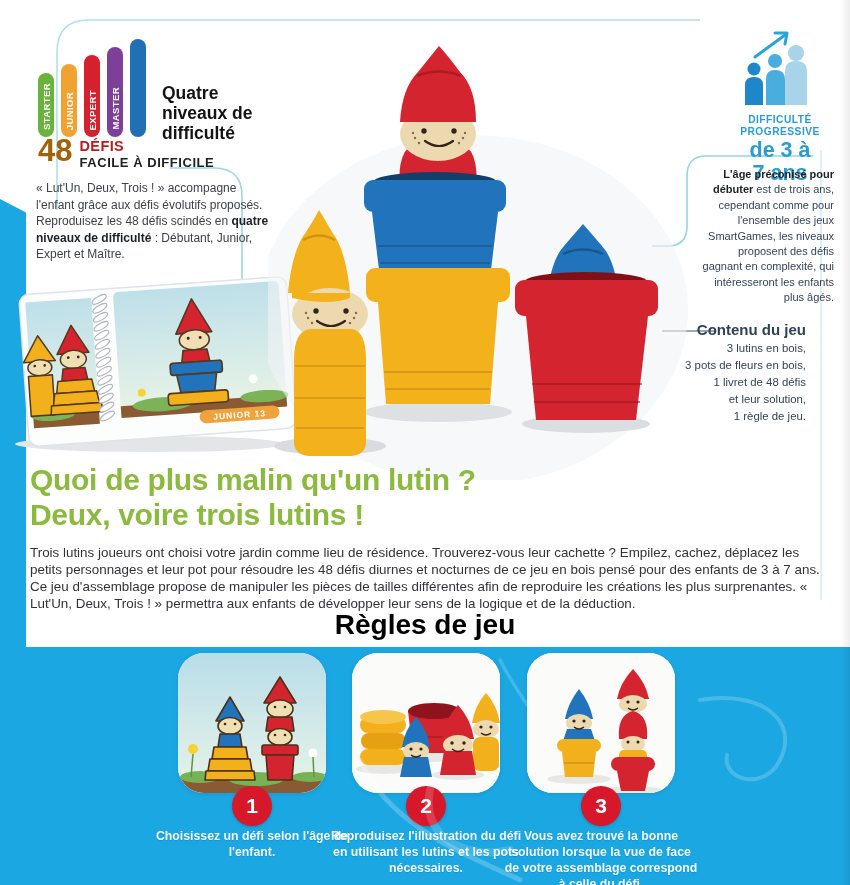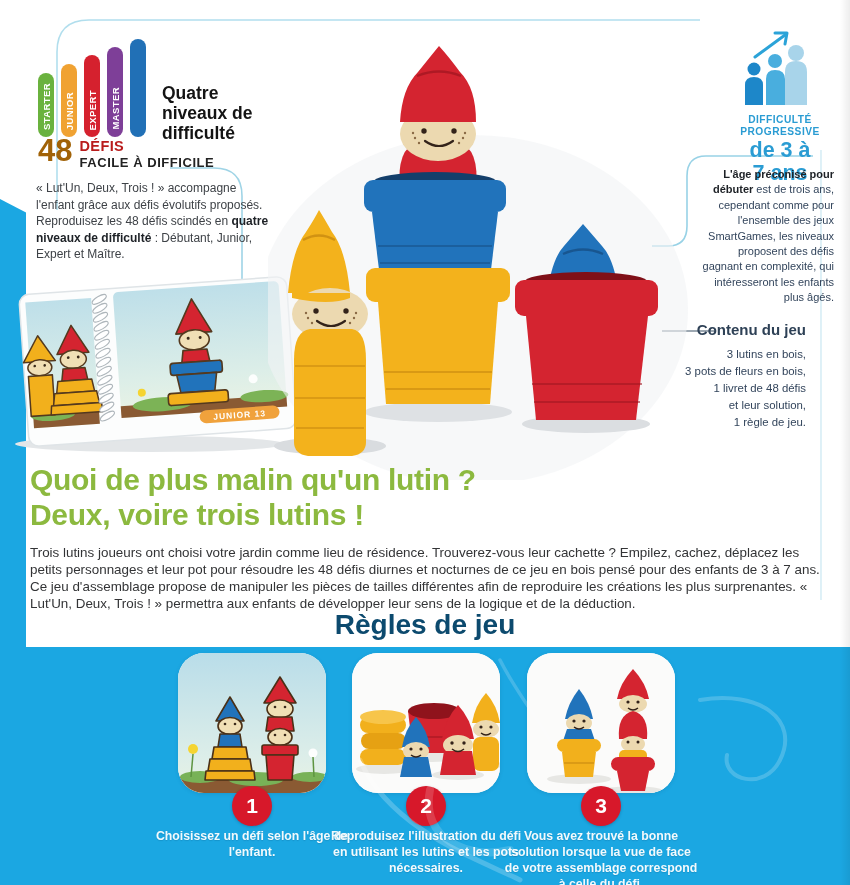--- a/index.html
+++ b/index.html
@@ -34,21 +34,21 @@
 
   
   .age-label{position:absolute;left:708px;top:114px;width:144px;text-align:center;
     font-size:10.2px;font-weight:700;color:#2a9cd3;letter-spacing:.5px;line-height:1.22;}
   .age-range{position:absolute;left:708px;top:139px;width:144px;text-align:center;
     font-size:21.5px;font-weight:700;color:#2a9cd3;line-height:1.05;}
   .age-note{position:absolute;right:16px;top:167px;width:134px;text-align:right;
     font-size:11px;line-height:1.4;color:#33455c;margin:0;}
   .contents{position:absolute;right:44px;top:321px;width:170px;text-align:right;}
   .contents-title{font-size:15px;font-weight:700;color:#2e4156;}
-  .contents-items{font-size:11.4px;line-height:1.5;color:#33455c;margin-top:8px;}
+  .contents-items{font-size:11.4px;line-height:1.5;color:#33455c;margin-top:2px;}
 
   
   .headline{position:absolute;left:30px;top:462px;margin:0;font-size:30px;line-height:1.17;
     font-weight:700;color:#8cb93f;letter-spacing:-.3px;}
   .description{position:absolute;left:30px;top:544px;width:796px;margin:0;
     font-size:13.4px;line-height:1.27;color:#333436;}
   .rules-title{position:absolute;left:0;top:609px;width:850px;margin:0;text-align:center;
     font-size:28px;font-weight:700;color:#29abe2;}
 
   
@@ -276,21 +276,21 @@
     </g>
   </svg>
 
   <h1 class="headline" style="color: rgb(140, 185, 63);">
     <span style="display:block">Quoi de plus malin qu'un lutin ?</span>
     <span style="display:block">Deux, voire trois lutins !</span>
   </h1>
 
   <p class="description">Trois lutins joueurs ont choisi votre jardin comme lieu de résidence. Trouverez-vous leur cachette ? Empilez, cachez, déplacez les petits personnages et leur pot pour résoudre les 48 défis diurnes et nocturnes de ce jeu en bois pensé pour des enfants de 3 à 7 ans. Ce jeu d'assemblage propose de manipuler les pièces de tailles différentes afin de reproduire les créations les plus surprenantes. « Lut'Un, Deux, Trois ! » permettra aux enfants de développer leur sens de la logique et de la déduction.</p>
 
-  <h2 class="rules-title" style="color: #0c4a6e;">Règles de jeu</h2>
+  <h2 class="rules-title" style="color: #000000;">Règles de jeu</h2>
 
   <div class="step-card card-1">
     <svg width="148" height="140" viewBox="0 0 148 140">
       <defs>
           <linearGradient id="sky1" x1="0" y1="0" x2="0" y2="1">
         <stop offset="0" stop-color="#b9dde9"></stop>
             <stop offset=".75" stop-color="#ddeee9"></stop>
             <stop offset="1" stop-color="#e9f3e2"></stop>
       </linearGradient>
         </defs>

